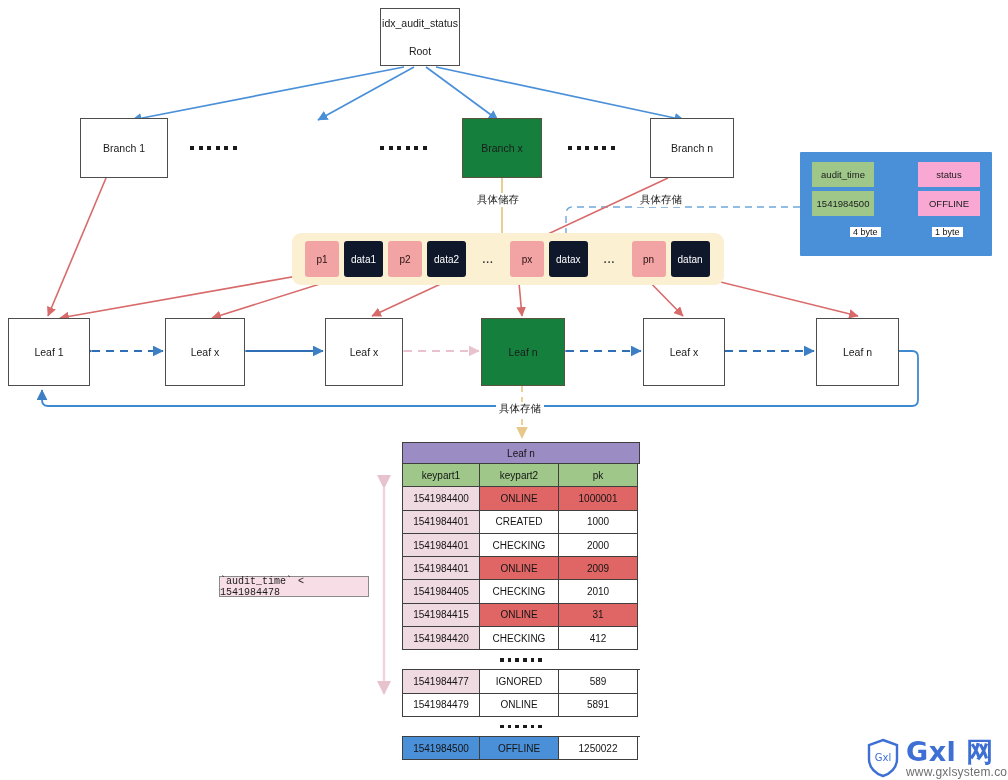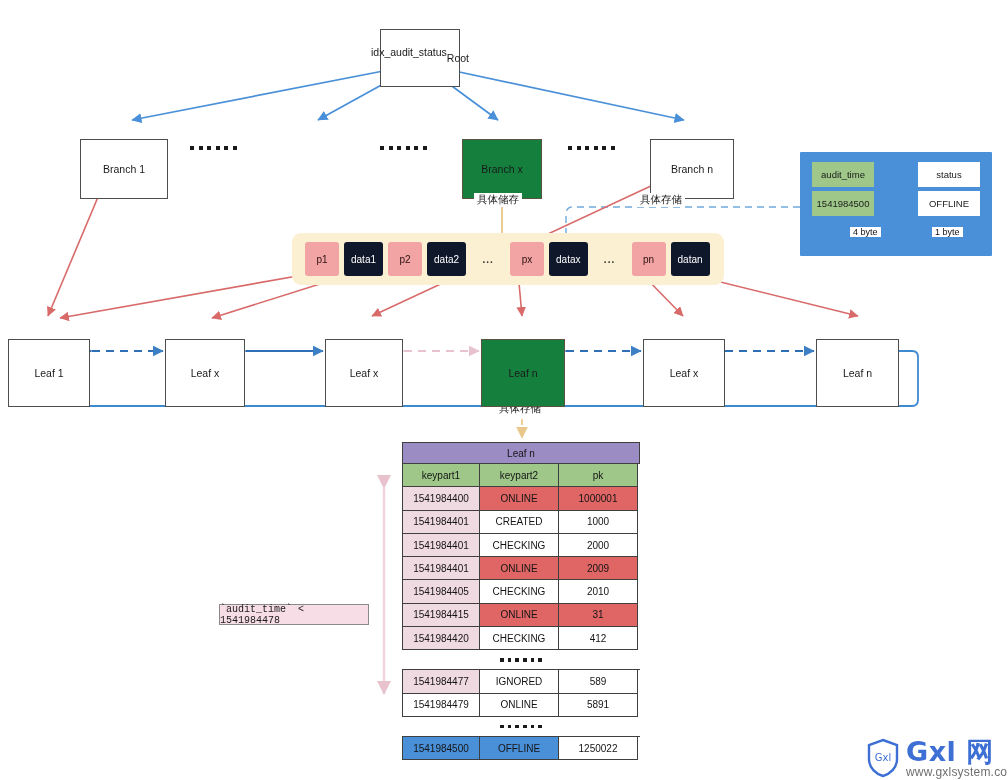--- a/index.html
+++ b/index.html
@@ -9,57 +9,57 @@
     font-family:"Liberation Sans","DejaVu Sans",sans-serif;
     color:#1a1a1a;-webkit-font-smoothing:antialiased;
   }
   #canvas{position:absolute;left:0;top:0;width:1008px;height:780px;}
   svg.layer{position:absolute;left:0;top:0;width:1008px;height:780px;pointer-events:none;}
 
   .node{
     position:absolute;box-sizing:border-box;
     border:1.6px solid #4d4d4d;background:#ffffff;
     display:flex;align-items:center;justify-content:center;
-    flex-direction:row;text-align:right;
-    font-size:10.5px;color:#1a1a1a;line-height:1.55;margin-top:21px;
+    flex-direction:column;text-align:right;
+    font-size:10.5px;color:#1a1a1a;line-height:1.55;
   }
   .node.hl{background:#15803d;border-color:#5a5340;}
   .root{font-size:10.5px;}
   .root .l1{margin-bottom:11px;}
 
   .dots{
     position:absolute;display:flex;gap:4.5px;align-items:center;
   }
   .dots i{width:4px;height:4px;background:#1a1a1a;display:block;}
 
   .pagebox{
     position:absolute;box-sizing:border-box;
     background:#fcf0d3;border-radius:9px;
     display:flex;align-items:center;gap:5px;padding:0 13px;
   }
   .cell{
-    height:34px;min-width:34px;padding:4px 7px;border-radius:3px;
+    height:22px;min-width:34px;padding:18px 7px;border-radius:3px;
     display:flex;align-items:center;justify-content:center;
     font-size:10px;color:#16314f;box-sizing:border-box;
   }
   .cell.p{background:#f2a3a3;color:#2b1212;}
   .cell.d{background:#0f172a;color:#ffffff;}
   .cell.e{background:transparent;color:#333;font-weight:bold;letter-spacing:1px;}
 
   .recbox{
     position:absolute;box-sizing:border-box;
     background:#4a90d9;border-radius:1px;padding:10px 12px;
   }
   .recrow{display:flex;}
   .rc{
     height:25px;display:flex;align-items:center;justify-content:center;
     font-size:9.5px;color:#1b1b1b;box-sizing:border-box;
   }
   .rc.g{background:#9fc78a;width:88px;}
-  .rc.p{background:#ffffff;width:88px;margin-left:44px;}
+  .rc.p{background:#f9a8d4;width:88px;margin-left:44px;}
   .bytebar{position:relative;height:22px;margin-top:7px;}
   .bytelbl{
     position:absolute;top:4px;background:#ffffff;
     font-size:9px;padding:0 3px;color:#111;
   }
 
   .zhlbl{
     position:absolute;font-size:10.5px;color:#1a1a1a;
     font-family:"DejaVu Sans","Liberation Sans",sans-serif;
     background:#ffffff;padding:0 3px;white-space:nowrap;
@@ -275,21 +275,21 @@
   <div class="node hl" style="left:481px;top:318px;width:84px;height:68px;">
     <span>Leaf n</span>
   </div>
   <div class="node" style="left:643px;top:318px;width:82px;height:68px;">
     <span>Leaf x</span>
   </div>
   <div class="node" style="left:816px;top:318px;width:83px;height:68px;">
     <span>Leaf n</span>
   </div>
 
-  <div class="condbox" style="left:219px;top:604px;width:150px;height:21px;">
+  <div class="condbox" style="left:219px;top:576px;width:150px;height:21px;">
     <span>`audit_time` &lt; 1541984478</span>
   </div>
 
   <div class="ltable" style="left:402px;top:442px;width:238px;">
     <div class="thead">Leaf n</div>
 
     <div class="trow">
       <div class="c1 hdrcell">keypart1</div>
       <div class="c2 hdrcell">keypart2</div>
       <div class="c3 hdrcell">pk</div>

